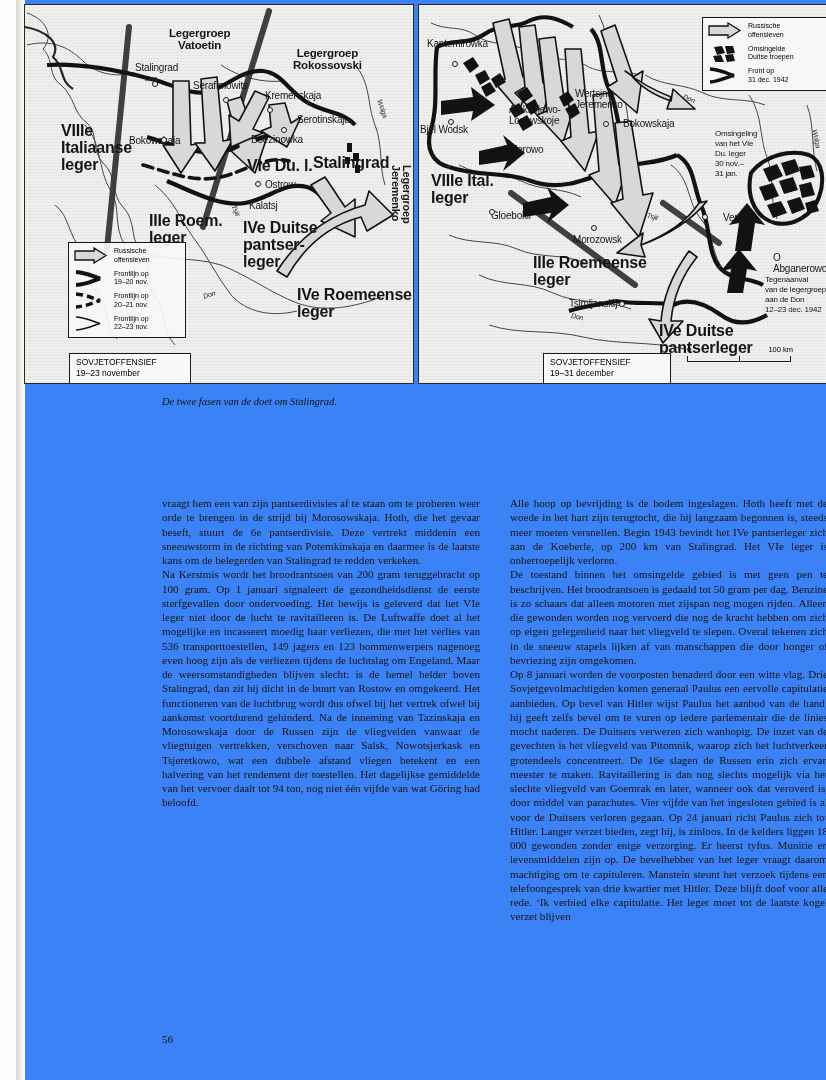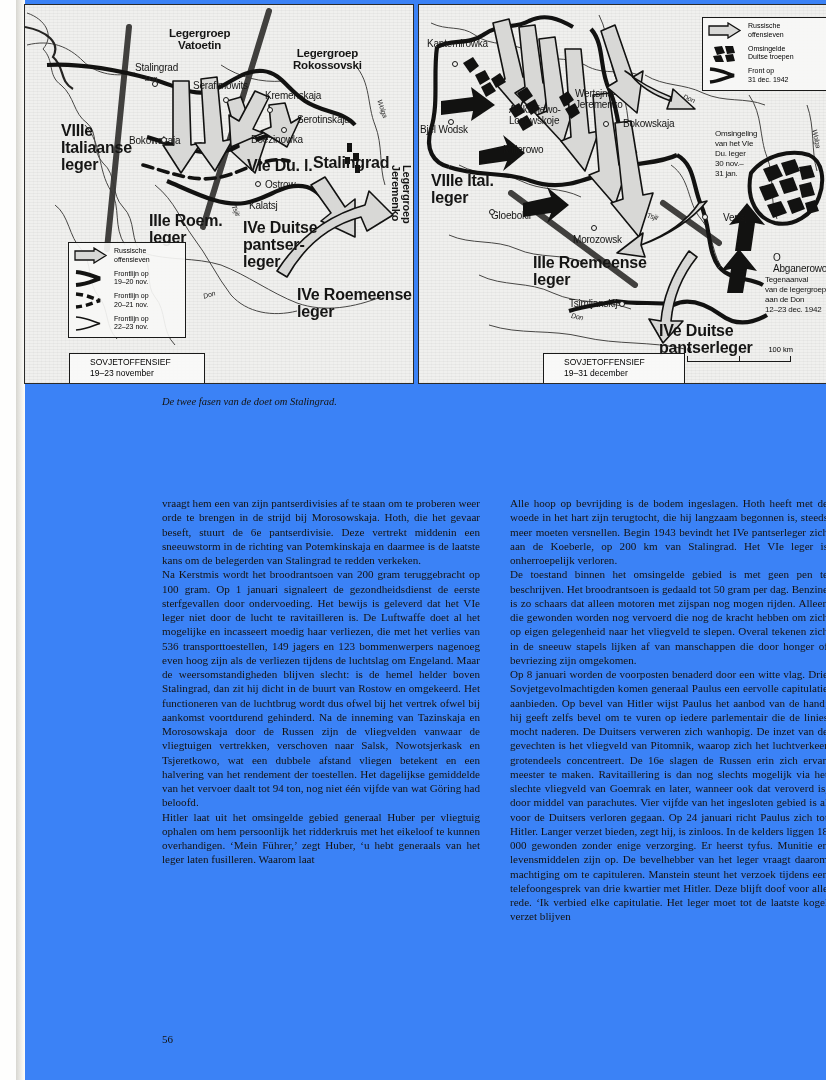--- a/index.html
+++ b/index.html
@@ -109,21 +109,21 @@
     min-height: 17px;
   }
   .legend .lrow:last-child { margin-bottom: 0; }
   .legend .sym { width: 34px; flex: 0 0 34px; height: 17px; position: relative; }
   .legend .ltxt { white-space: pre-line; }
 
   .titlebox {
     position: absolute;
     border: 1.2px solid #1c1a15;
     background: rgba(250,249,243,0.95);
-    padding: 3px 6px 4px 20px;
+    padding: 3px 6px 4px 6px;
     font-size: 8.5px;
     line-height: 1.3;
     white-space: pre-line;
   }
 
   .scalebar { position: absolute; font-size: 7.5px; }
   .scalebar .bar {
     position: relative;
     height: 5px;
     border: 1px solid #1c1a15;
@@ -504,21 +504,20 @@
     </div>
   </div>
 
   <div class="caption">De twee fasen van de doet om Stalingrad.</div>
 
   <div class="cols">
 
     <div class="col">
       <p>vraagt hem een van zijn pantserdivisies af te staan om te proberen weer orde te brengen in de strijd bij Morosowskaja. Hoth, die het gevaar beseft, stuurt de 6e pantserdivisie. Deze vertrekt middenin een sneeuwstorm in de richting van Potemkinskaja en daarmee is de laatste kans om de belegerden van Stalingrad te redden verkeken.</p>
       <p>Na Kerstmis wordt het broodrantsoen van 200 gram teruggebracht op 100 gram. Op 1 januari signaleert de gezondheidsdienst de eerste sterfgevallen door ondervoeding. Het bewijs is geleverd dat het VIe leger niet door de lucht te ravitailleren is. De Luftwaffe doet al het mogelijke en incasseert moedig haar verliezen, die met het verlies van 536 transporttoestellen, 149 jagers en 123 bommenwerpers nagenoeg even hoog zijn als de verliezen tijdens de luchtslag om Engeland. Maar de weersomstandigheden blijven slecht: is de hemel helder boven Stalingrad, dan zit hij dicht in de buurt van Rostow en omgekeerd. Het functioneren van de luchtbrug wordt dus ofwel bij het vertrek ofwel bij aankomst voortdurend gehinderd. Na de inneming van Tazinskaja en Morosowskaja door de Russen zijn de vliegvelden vanwaar de vliegtuigen vertrekken, verschoven naar Salsk, Nowotsjerkask en Tsjeretkowo, wat een dubbele afstand vliegen betekent en een halvering van het rendement der toestellen. Het dagelijkse gemiddelde van het vervoer daalt tot 94 ton, nog niet één vijfde van wat Göring had beloofd.</p>
-      <p>Hitler laat uit het omsingelde gebied generaal Huber per vliegtuig ophalen om hem persoonlijk het ridderkruis met het eikeloof te kunnen overhandigen. ‘Mein Führer,’ zegt Huber, ‘u hebt generaals van het leger laten fusilleren. Waarom laat</p>
     </div>
 
     <div class="col">
       <p>Alle hoop op bevrijding is de bodem ingeslagen. Hoth heeft met de woede in het hart zijn terugtocht, die hij langzaam begonnen is, steeds meer moeten versnellen. Begin 1943 bevindt het IVe pantserleger zich aan de Koeberle, op 200 km van Stalingrad. Het VIe leger is onherroepelijk verloren.</p>
       <p>De toestand binnen het omsingelde gebied is met geen pen te beschrijven. Het broodrantsoen is gedaald tot 50 gram per dag. Benzine is zo schaars dat alleen motoren met zijspan nog mogen rijden. Alleen die gewonden worden nog vervoerd die nog de kracht hebben om zich op eigen gelegenheid naar het vliegveld te slepen. Overal tekenen zich in de sneeuw stapels lijken af van manschappen die door honger of bevriezing zijn omgekomen.</p>
       <p>Op 8 januari worden de voorposten benaderd door een witte vlag. Drie Sovjetgevolmachtigden komen generaal Paulus een eervolle capitulatie aanbieden. Op bevel van Hitler wijst Paulus het aanbod van de hand; hij geeft zelfs bevel om te vuren op iedere parlementair die de linies mocht naderen. De Duitsers verweren zich wanhopig. De inzet van de gevechten is het vliegveld van Pitomnik, waarop zich het luchtverkeer grotendeels concentreert. De 16e slagen de Russen erin zich ervan meester te maken. Ravitaillering is dan nog slechts mogelijk via het slechte vliegveld van Goemrak en later, wanneer ook dat veroverd is, door middel van parachutes. Vier vijfde van het ingesloten gebied is al voor de Duitsers verloren gegaan. Op 24 januari richt Paulus zich tot Hitler. Langer verzet bieden, zegt hij, is zinloos. In de kelders liggen 18 000 gewonden zonder enige verzorging. Er heerst tyfus. Munitie en levensmiddelen zijn op. De bevelhebber van het leger vraagt daarom machtiging om te capituleren. Manstein steunt het verzoek tijdens een telefoongesprek van drie kwartier met Hitler. Deze blijft doof voor alle rede. ‘Ik verbied elke capitulatie. Het leger moet tot de laatste kogel verzet blijven</p>
     </div>
   </div>
 
   <div class="pagenum">56</div>

